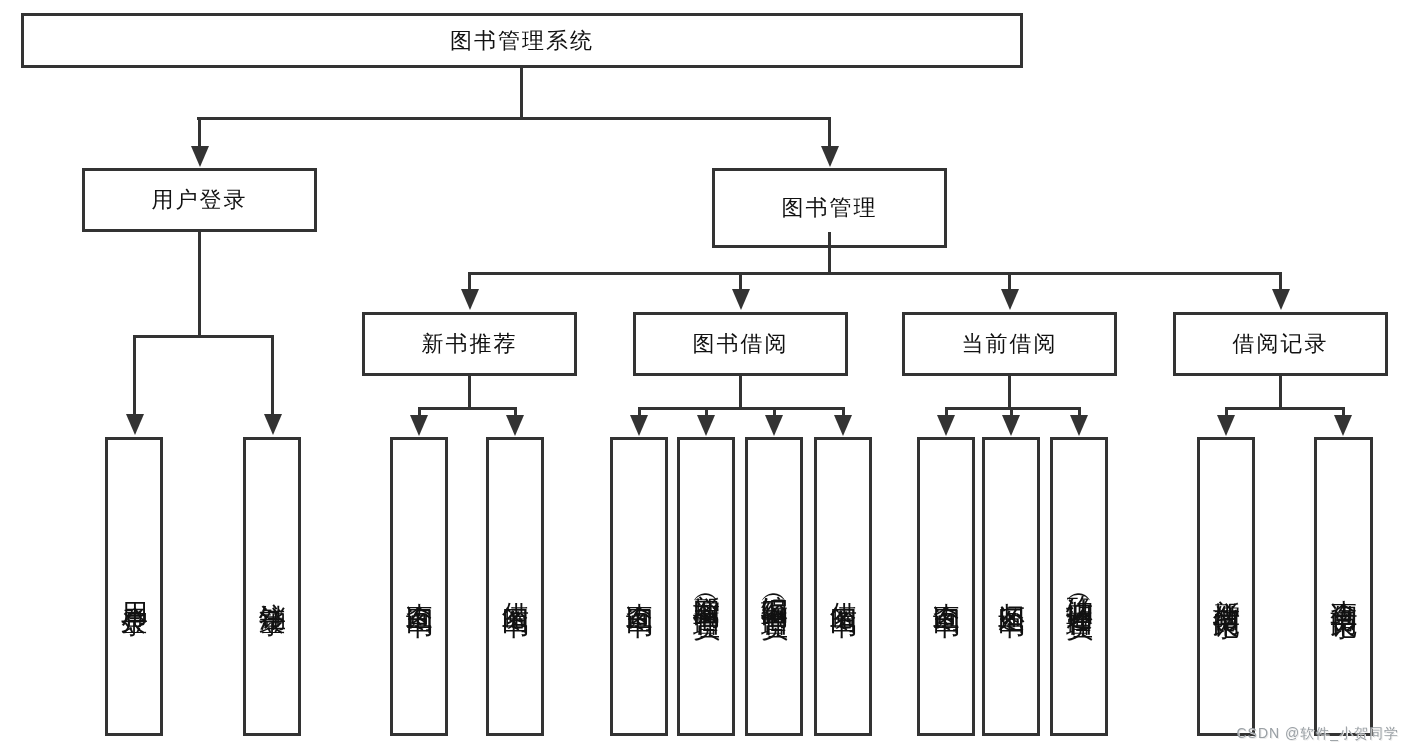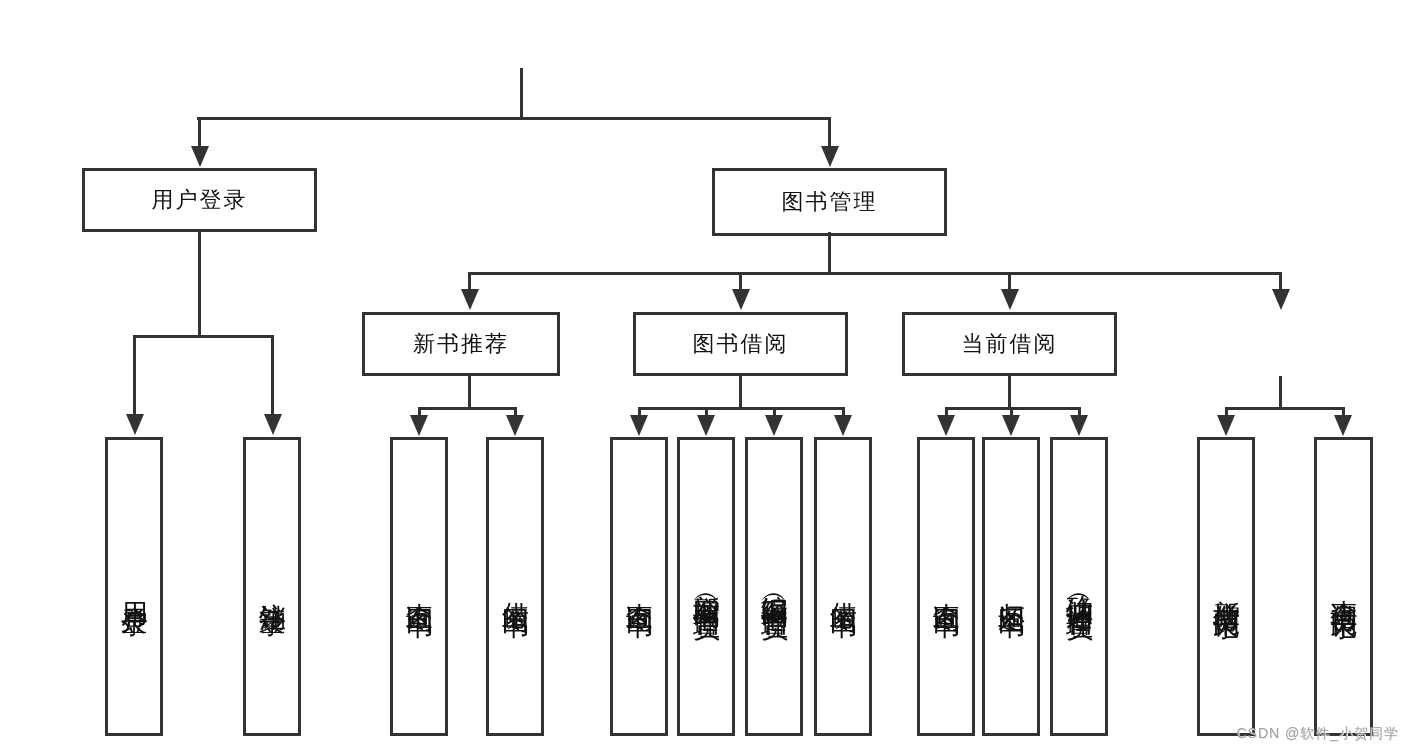--- a/index.html
+++ b/index.html
@@ -14,27 +14,29 @@
   .arw{position:absolute;width:0;height:0;border-left:9px solid transparent;
        border-right:9px solid transparent;border-top:21px solid #333333;}
   .wm{position:absolute;right:6px;bottom:4px;font-size:14px;color:#9aa0a5;
       letter-spacing:1px;text-shadow:1px 1px 0 #ececec;white-space:nowrap;}
 </style>
 </head>
 <body>
 
 <div class="canvas">
 
+  <div class="box hbox" style="left:21px;top:13px;width:1002px;height:55px">图书管理系统</div>
 
   <div class="box hbox" style="left:82px;top:168px;width:235px;height:64px">用户登录</div>
-  <div class="box hbox" style="left:712px;top:168px;width:235px;height:68px">图书管理</div>
+  <div class="box hbox" style="left:712px;top:168px;width:235px;height:80px">图书管理</div>
 
-  <div class="box hbox" style="left:362px;top:312px;width:198px;height:64px">新书推荐</div>
+  <div class="box hbox" style="left:362px;top:312px;width:215px;height:64px">新书推荐</div>
   <div class="box hbox" style="left:902px;top:312px;width:215px;height:64px">当前借阅</div>
   <div class="box hbox" style="left:633px;top:312px;width:215px;height:64px">图书借阅</div>
+  <div class="box hbox" style="left:1173px;top:312px;width:215px;height:64px">借阅记录</div>
 
   <div class="box vbox" style="left:105px;top:437px;width:58px;height:299px">用户登录</div>
   <div class="box vbox" style="left:243px;top:437px;width:58px;height:299px">注销登录</div>
 
   <div class="box vbox" style="left:390px;top:437px;width:58px;height:299px">查询图书</div>
   <div class="box vbox" style="left:486px;top:437px;width:58px;height:299px">借阅图书</div>
 
   <div class="box vbox" style="left:610px;top:437px;width:58px;height:299px">查询图书</div>
   <div class="box vbox" style="left:677px;top:437px;width:58px;height:299px">新增图书（管理员）</div>
   <div class="box vbox" style="left:745px;top:437px;width:58px;height:299px">编辑图书（管理员）</div>

